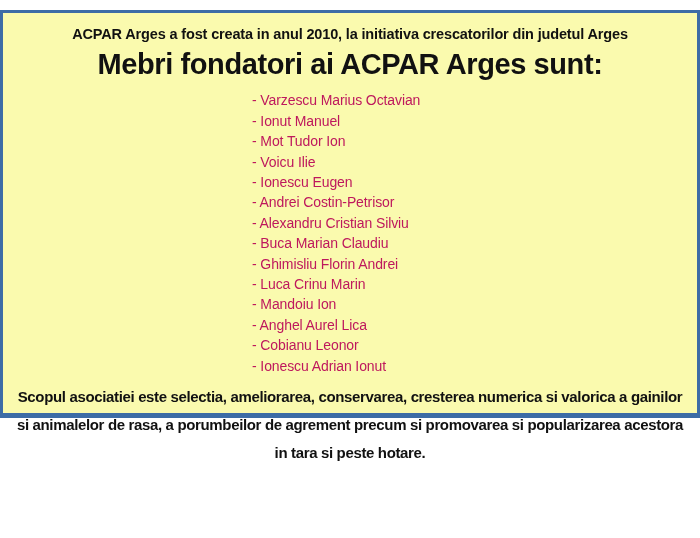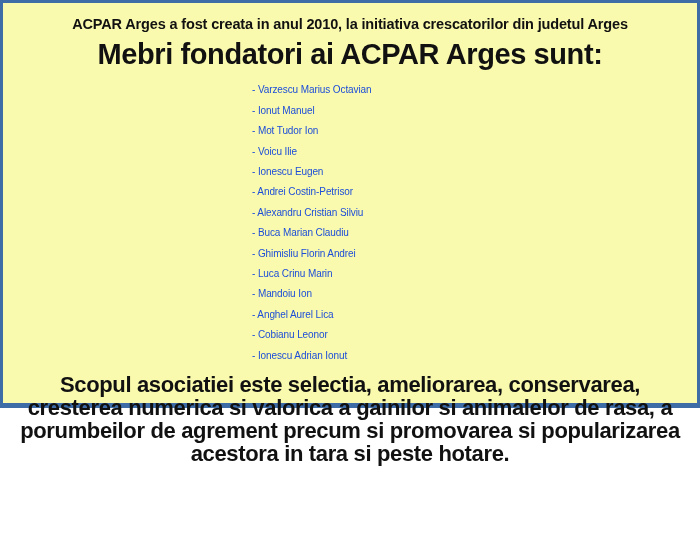--- a/index.html
+++ b/index.html
@@ -18,20 +18,21 @@
     position: relative;
     box-sizing: border-box;
     width: 700px;
     height: 408px;
     background: #fafaae;
     border: 3px solid #3d6ca6;
     border-bottom-width: 5px;
     display: flex;
     flex-direction: column;
     align-items: center;
+    margin-top: 10px;
   }
 
   #bottom-shadow {
     width: 700px;
     height: 6px;
     background: #ffffff;
   }
 
   .intro-line {
     margin-top: 14px;
@@ -57,41 +58,41 @@
 
   #founders-list {
     list-style: none;
     margin: 9px 0 0 0;
     padding: 0;
     width: 100%;
     text-align: center;
   }
 
   #founders-list li {
-    font-size: 10px;
-    color: #1d4ed8;
+    font-size: 14px;
+    color: #be185d;
     line-height: 20.4px;
     letter-spacing: -0.1px;
     white-space: nowrap;
   }
 
   .li-inner {
     display: inline-block;
     text-align: left;
     min-width: 196px;
   }
 
   #purpose-paragraph {
     margin: 7px 0 0 0;
     padding: 0 8px;
-    font-size: 22px;
+    font-size: 15px;
     font-weight: bold;
     color: #111111;
     text-align: center;
-    line-height: 23px;
+    line-height: 28px;
     letter-spacing: -0.35px;
   }
 </style>
 </head>
 <body>
 
 <div id="poster">
 
   <div class="intro-line">ACPAR Arges a fost creata in anul 2010, la initiativa crescatorilor din judetul Arges</div>
 

